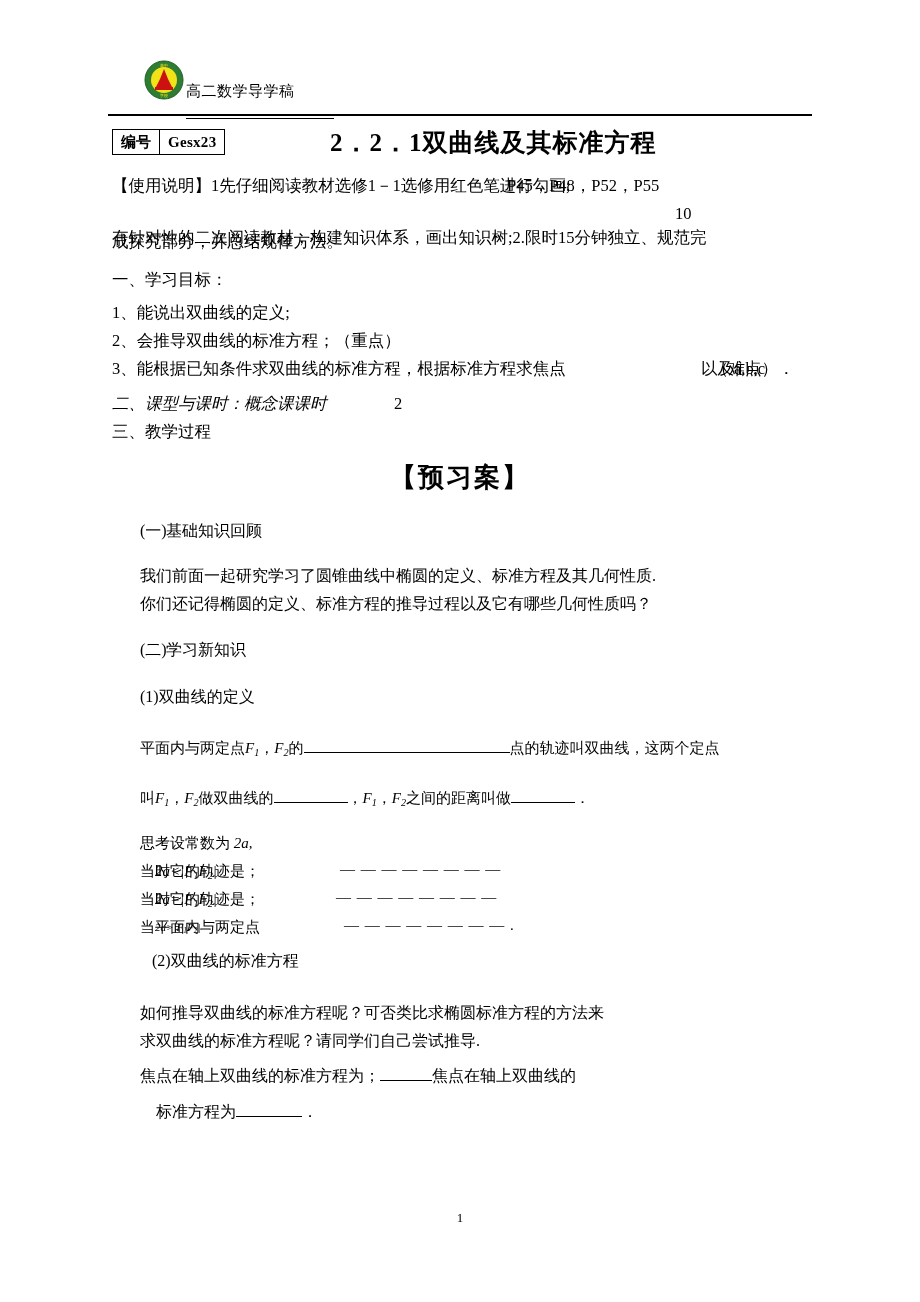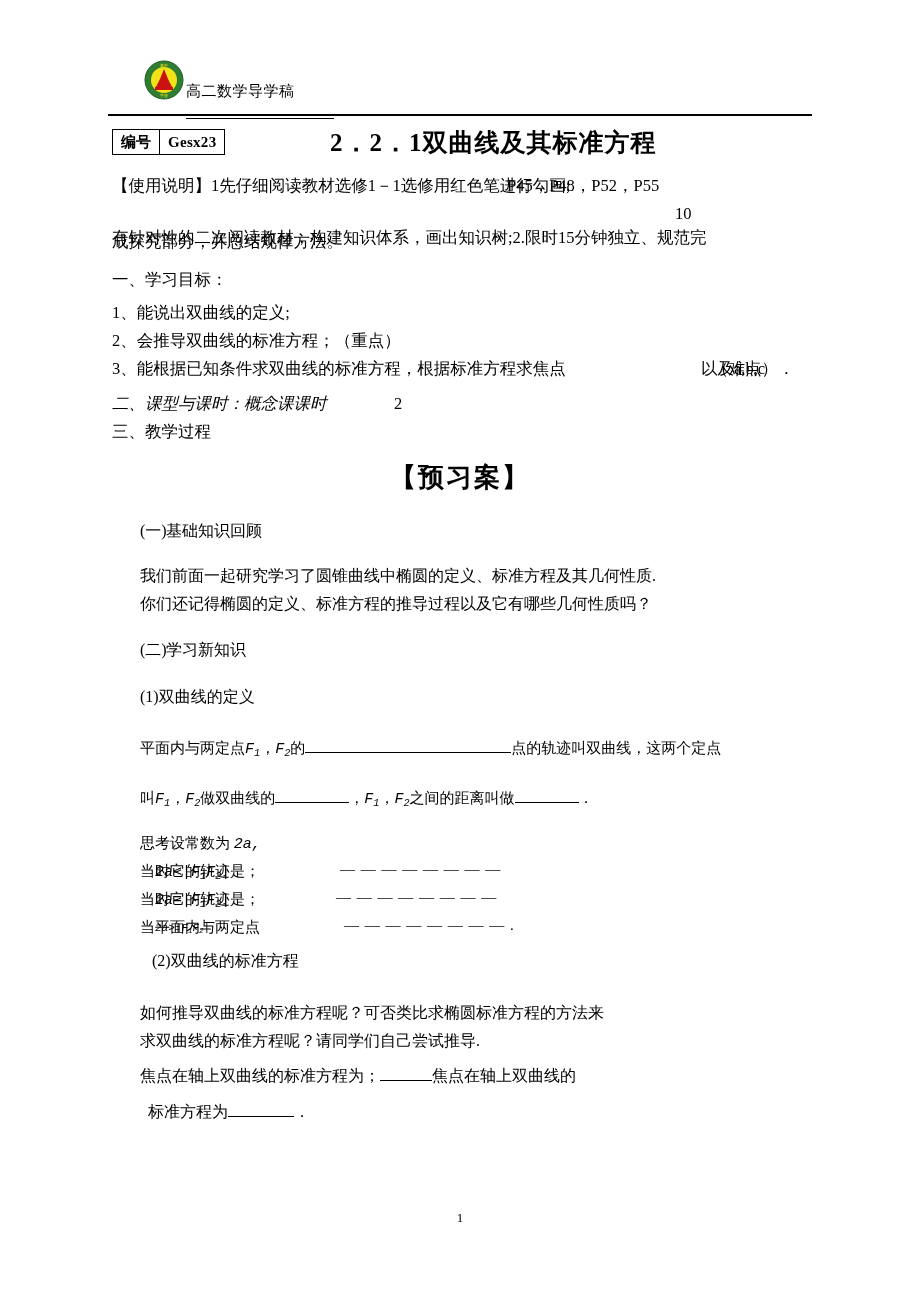--- a/index.html
+++ b/index.html
@@ -98,21 +98,21 @@
     white-space: nowrap;
   }
 
   .ol-wrap { position: absolute; }
   .overlay {
     position: absolute;
     left: 0; top: 0;
     white-space: nowrap;
   }
   sub { font-size: 0.68em; vertical-align: -0.28em; }
-  .ital { font-style: italic; font-family: Liberation Mono, monospace; }
+  .ital { font-style: italic; font-family: Liberation Serif, serif; }
 
   
   .section-head {
     position: absolute;
     left: 0;
     width: 920px;
     text-align: center;
     font-size: 26px;
     font-weight: bold;
     letter-spacing: 2px;
@@ -262,19 +262,19 @@
 
   <div class="indent-txt" style="left:140px; top:948px;margin-left:12px;">(2)双曲线的标准方程</div>
 
   <div class="indent-txt" style="left:140px; top:1000px;">如何推导双曲线的标准方程呢？可否类比求椭圆标准方程的方法来</div>
   <div class="indent-txt" style="left:140px; top:1028px;">求双曲线的标准方程呢？请同学们自己尝试推导.</div>
 
   <div class="indent-txt" style="left:140px; top:1063px;">
     <span>焦点在</span><span class="ital"></span><span>轴上双曲线的标准方程为；</span><span class="blank-solid" style="width:52px;"></span><span>焦点在</span><span class="ital"></span><span>轴上双曲线的</span>
   </div>
 
-  <div class="indent-txt" style="left:148px; top:1099px;">
+  <div class="indent-txt" style="left:156px; top:1099px;">
     <span>标准方程为</span><span class="blank-solid" style="width:66px;"></span><span>．</span>
   </div>
 
   <div class="pagenum">1</div>
 
 </div>
 
 </body></html>

